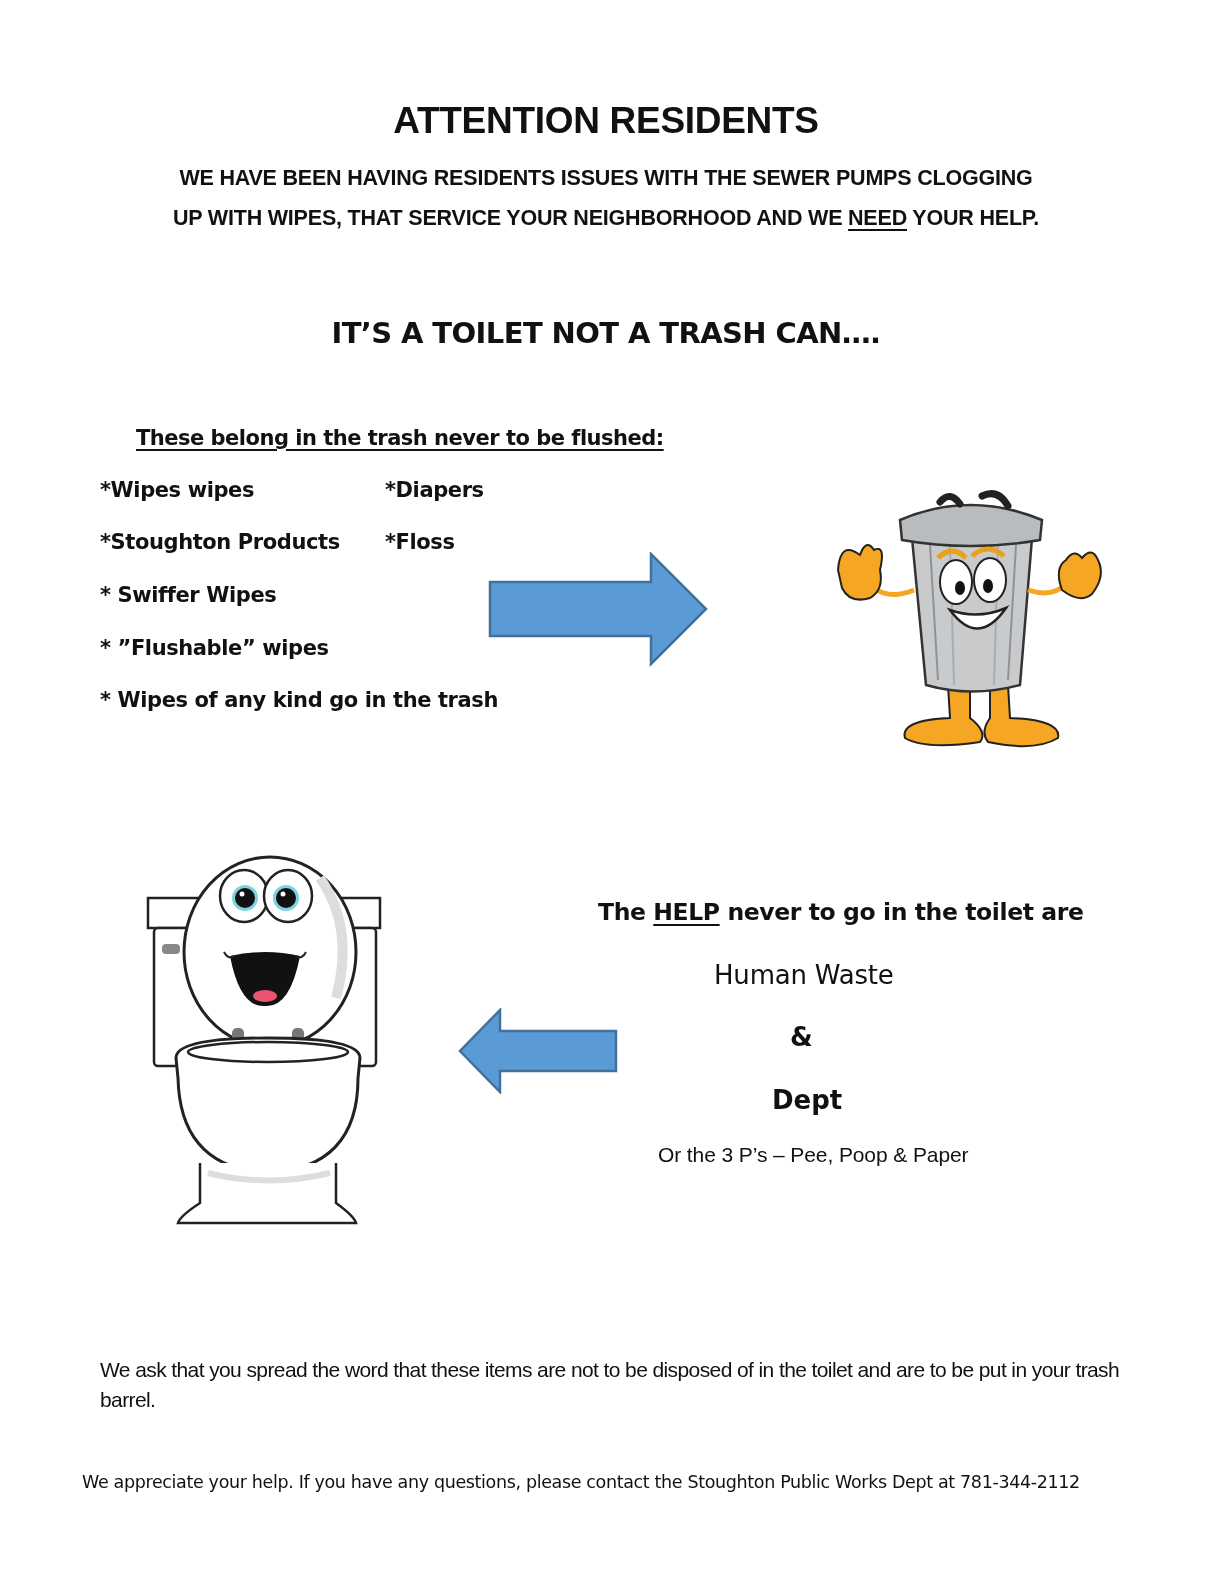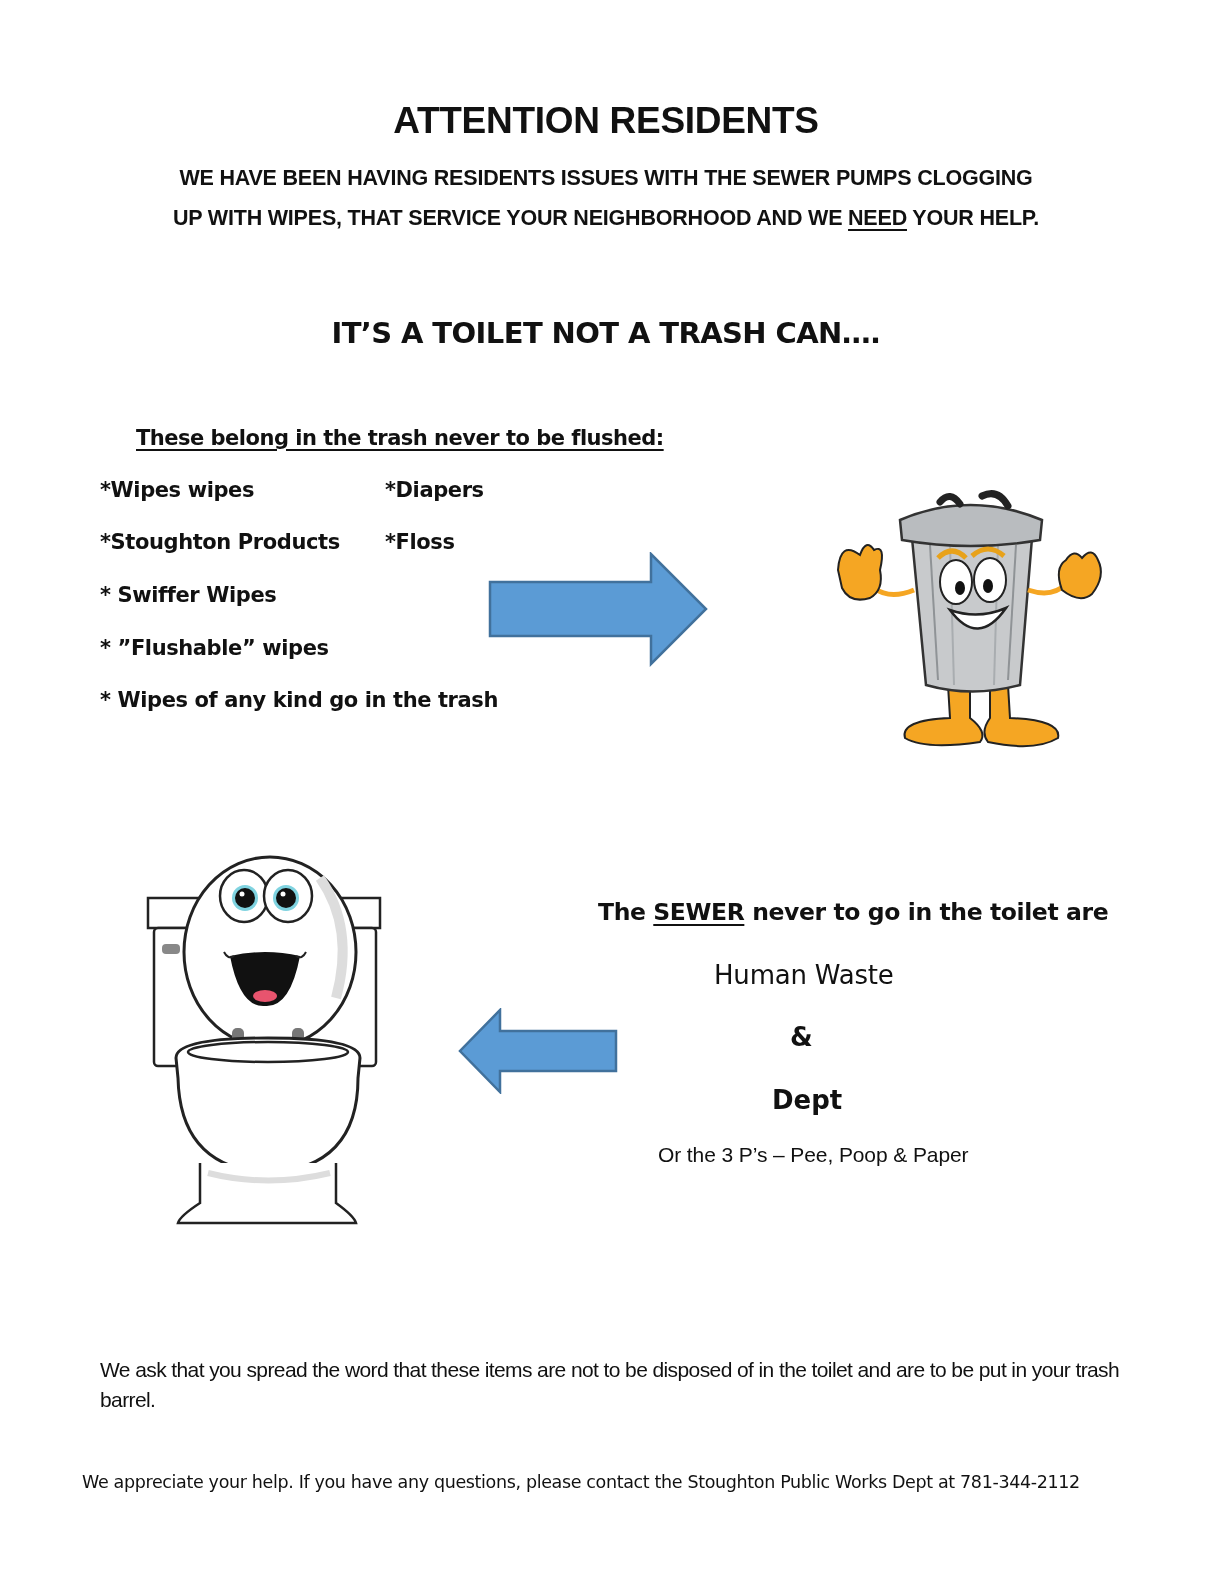--- a/index.html
+++ b/index.html
@@ -140,21 +140,21 @@
     <path d="M68 325 Q128 340 190 325" fill="none" stroke="#ddd" stroke-width="6"></path>
   </svg>
 </div>
 
 <div class="abs" id="arrow-left">
   <svg width="162" height="86" viewBox="0 0 162 86">
     <polygon points="158,23 42,23 42,2 2,43 42,84 42,63 158,63" fill="#5b9bd5" stroke="#41719c" stroke-width="2.5"></polygon>
   </svg>
 </div>
 
-<div class="abs calibri" id="only-line"><span>The </span><span class="u">SEWER</span><span> never to go in the toilet are</span></div>
+<div class="abs calibri" id="only-line"><span>The </span><span class="u">HELP</span><span> never to go in the toilet are</span></div>
 <div class="abs calibri" id="human-waste">Human Waste</div>
 <div class="abs calibri" id="amp">&amp;</div>
 <div class="abs calibri" id="paper">Dept</div>
 <div class="abs arial" id="three-ps">Or the 3 P’s – Pee, Poop &amp; Paper</div>
 
 <div class="abs arial" id="closing">We ask that you spread the word that these items are not to be disposed of in the toilet and are to be put in your trash barrel.</div>
 
 <div class="abs calibri" id="footer">We appreciate your help. If you have any questions, please contact the Stoughton Public Works Dept at 781-344-2112</div>
 
 </body></html>

